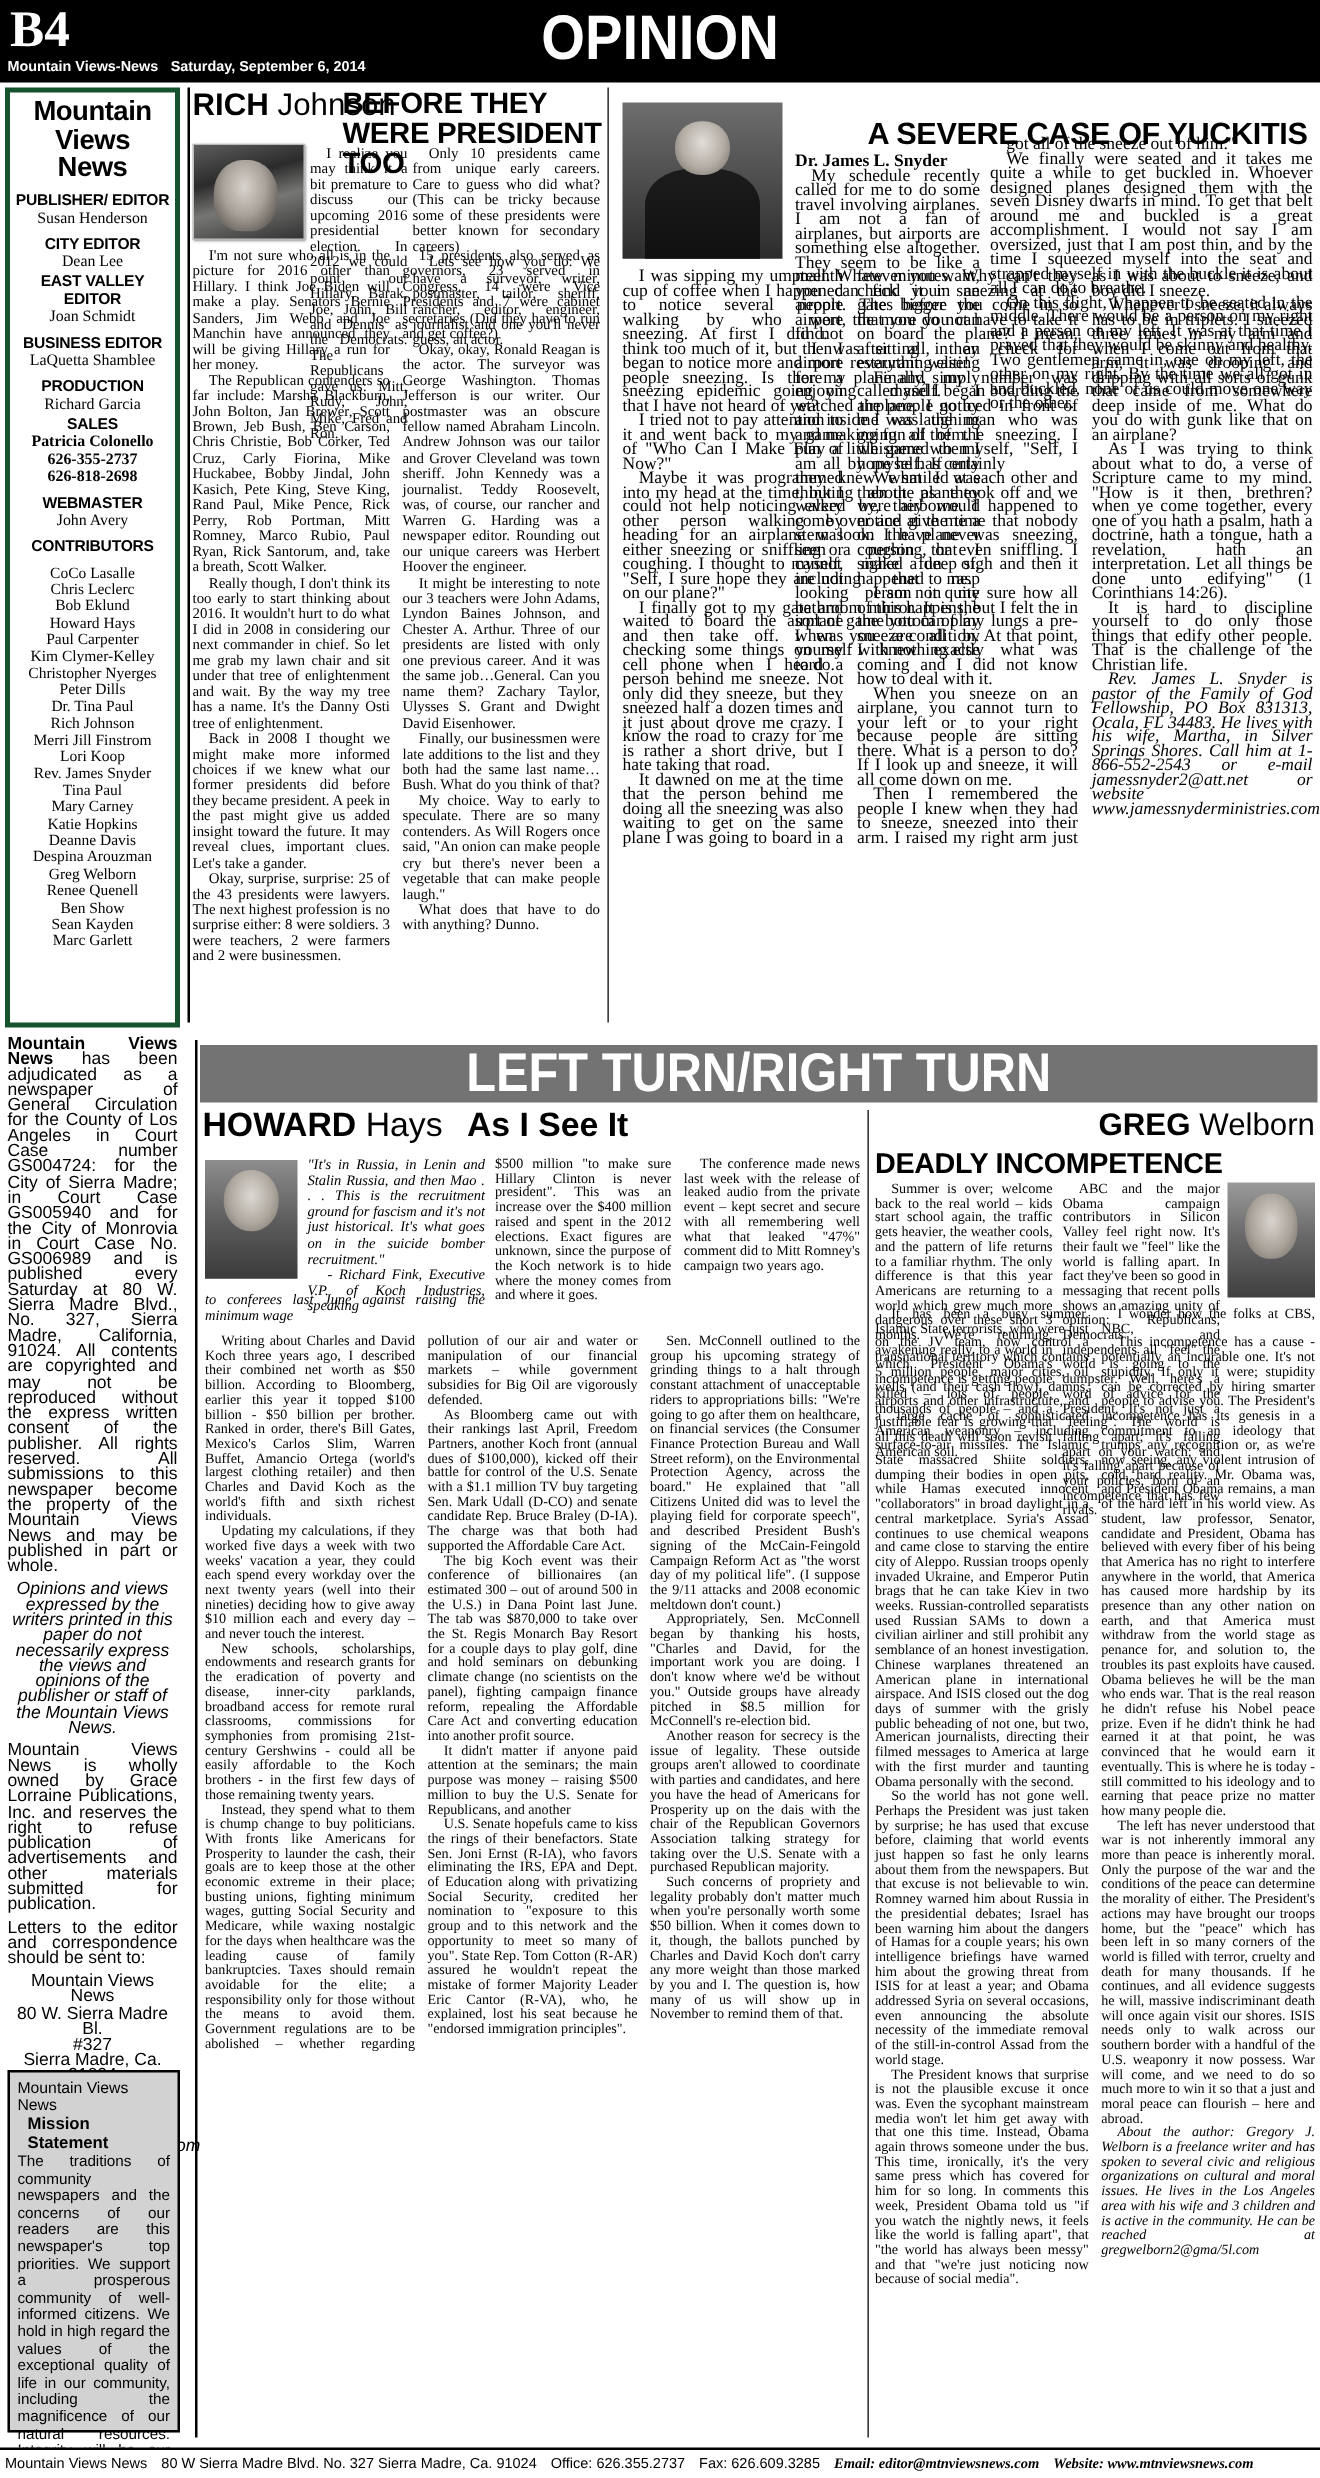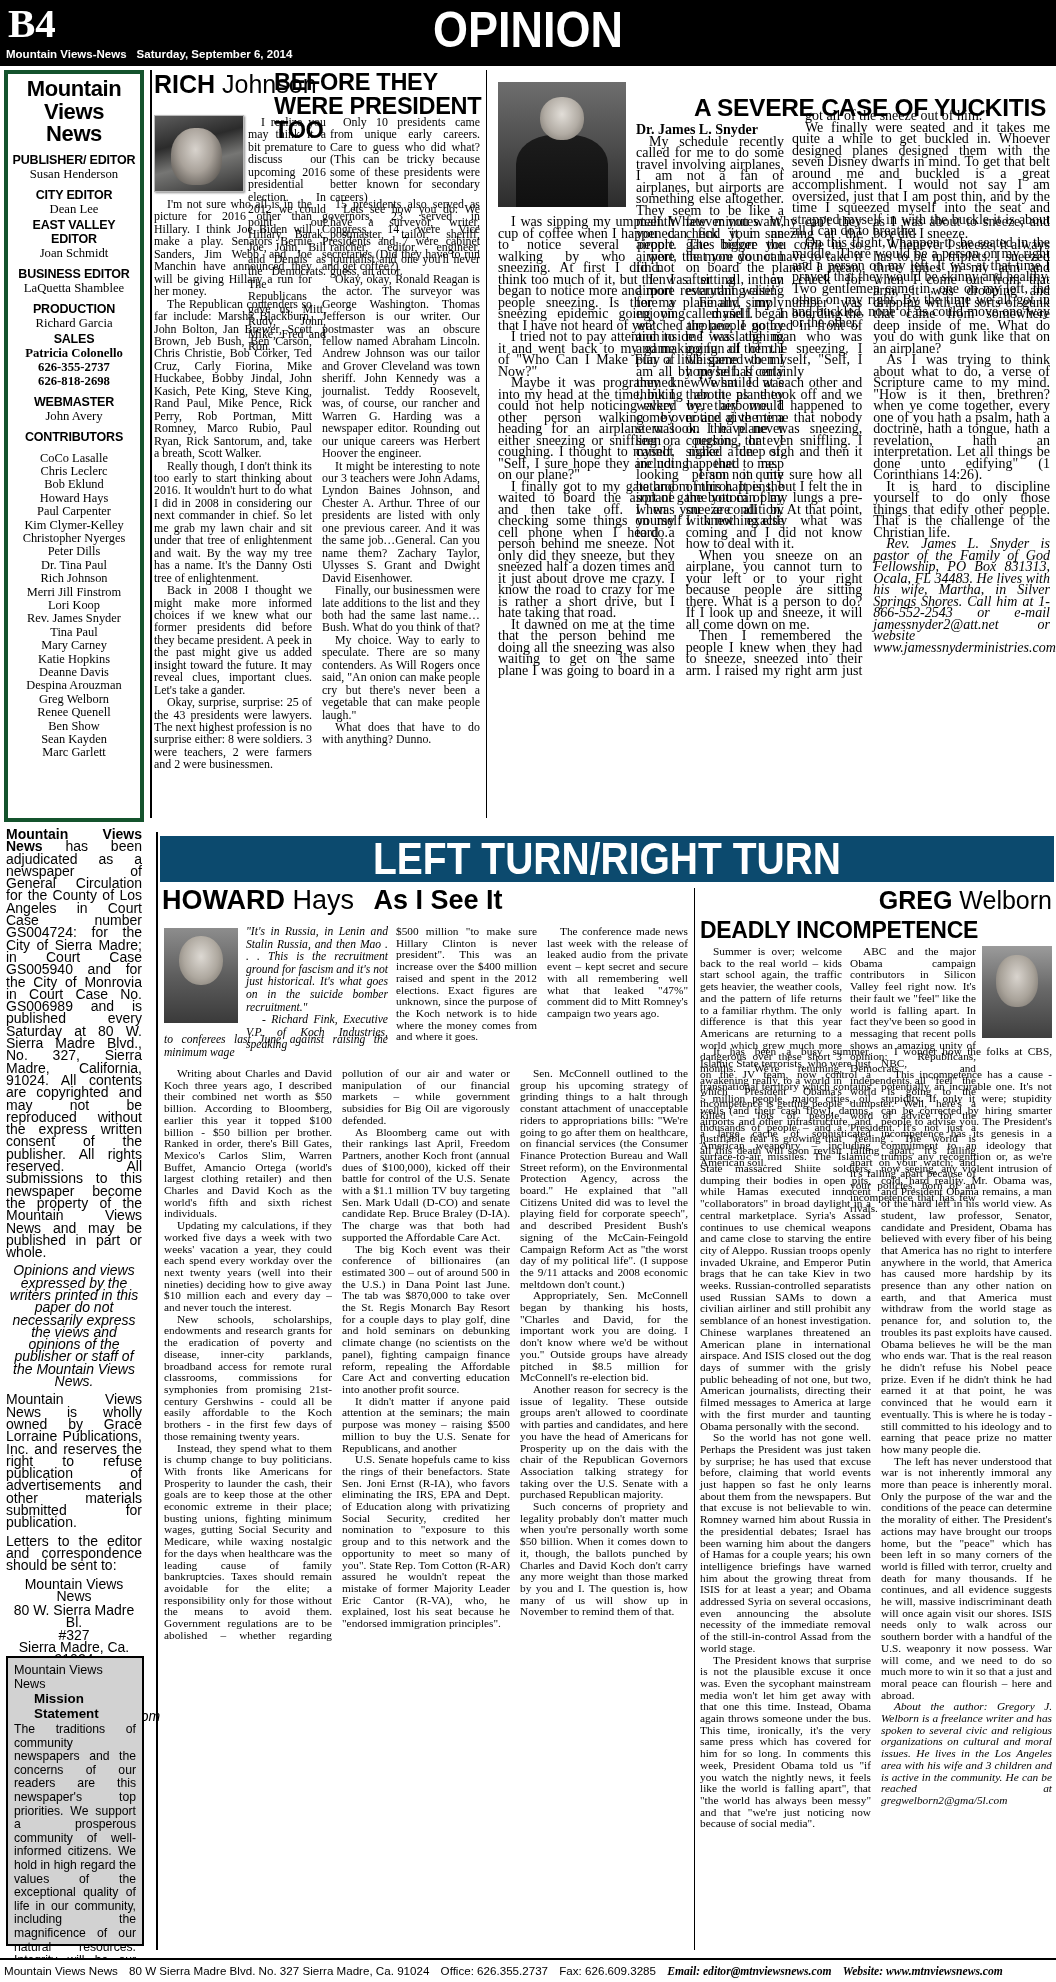--- a/index.html
+++ b/index.html
@@ -81,21 +81,21 @@
   .legal .ital{ font-style:italic; text-align:center; }
   .legal .ctr{ text-align:center; }
 
   .mission-box{
     position:absolute; left:6px; top:1590px; width:138px; height:290px;
     background:#d2d2d2; border:2px solid #000;
     padding:5px 6px;
     font-family:"Liberation Sans", sans-serif;
   }
   .mission-t1{ font-size:12.6px; line-height:14px; }
-  .mission-t2{ font-size:13.4px; font-weight:bold; line-height:15px; margin-left:20px;}
+  .mission-t2{ font-size:13.4px; font-weight:bold; line-height:15px; margin-left:8px;}
   .mission-body{
     font-size:12.2px; line-height:13.6px; text-align:justify; margin-top:2px;
   }
 
   
   .vrule{ position:absolute; width:1px; background:#000; }
 
   
   .byline{
     font-family:"Liberation Sans", sans-serif;
@@ -152,21 +152,21 @@
     border-radius:40% 40% 0 0;
   }
   .sn-c1{ position:absolute; left:144px; top:54px; width:148px; }
   .sn-c2{ position:absolute; left:300px; top:40px; width:258px; }
   .sn-rest{ position:absolute; left:6px; top:146px; width:552px; height:600px; column-count:3; column-gap:11px; }
   .sn-block .body-col{ font-size:14px; line-height:11.5px; }
 
   
   .ltrt-banner{
     position:absolute; left:160px; top:836px; width:894px; height:46px;
-    background:#0c4a6e;
+    background:#737373;
   }
   .ltrt-banner .t{
     position:absolute; left:0; right:0; top:-1px; text-align:center; color:#fff;
     font-family:"Liberation Sans", sans-serif; font-weight:bold;
     font-size:39px; line-height:44px; transform:scaleY(1.12); transform-origin:top center;
   }
 
   
   .hh-block{ position:absolute; left:160px; top:886px; width:530px; height:1062px; }
   .hh-byline{ position:absolute; left:2px; top:0px; font-size:27px;}

